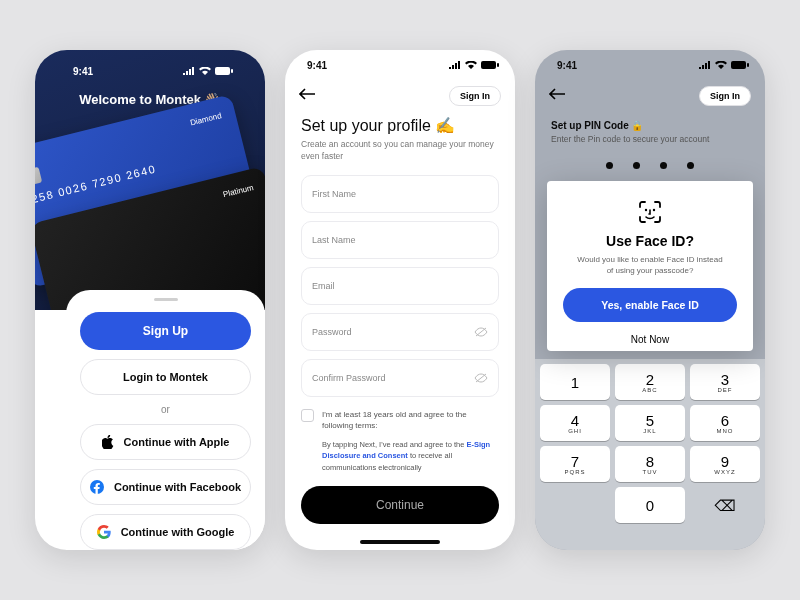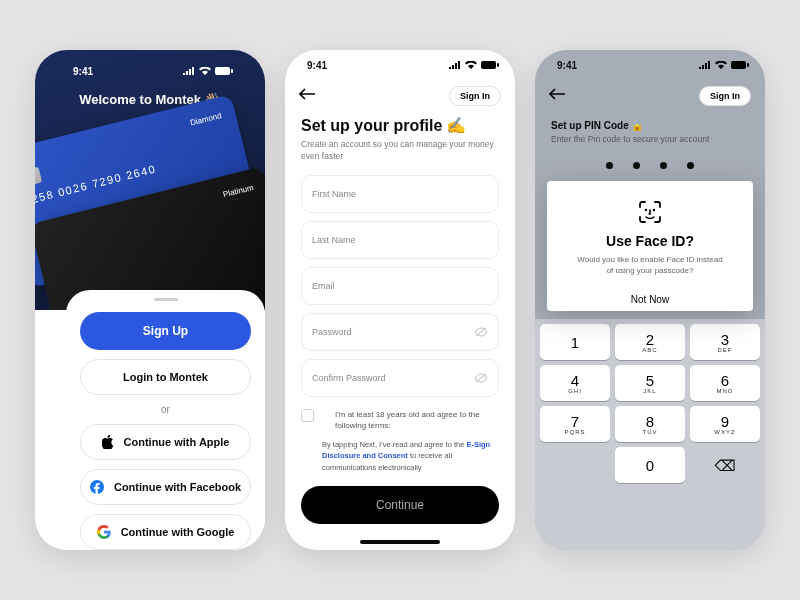--- a/index.html
+++ b/index.html
@@ -30,24 +30,24 @@
 .btn-primary { background:#2b57e1; color:#fff; border:none; border-radius:22px; height:38px; font-size:12px; font-weight:600; cursor:pointer; }
 .btn-outline { background:#fff; border:1px solid #e4e4e8; border-radius:22px; height:36px; display:flex; align-items:center; justify-content:center; gap:10px; font-size:11px; font-weight:600; color:#0a0a0a; cursor:pointer; }
 .or { text-align:center; font-size:10px; color:#888; }
 .homeindicator { width:80px; height:4px; background:#0a0a0a; border-radius:3px; margin:8px auto 6px; }
 
 
 .s2head { display:flex; align-items:flex-end; justify-content:space-between; padding:2px 14px; }
 .back { width:24px; height:24px; display:flex; align-items:center; }
 .signinchip { font-size:9px; font-weight:600; border:1px solid #e0e0e4; border-radius:12px; padding:4px 10px; cursor:pointer; }
 .s2body { padding:8px 16px 0; flex:1; display:flex; flex-direction:column; }
-.h1 { font-size:16px; font-weight:700; color:#0a0a0a; margin-bottom:4px; }
+.h1 { font-size:16px; font-weight:400; color:#0a0a0a; margin-bottom:4px; }
 .sub { font-size:8.5px; color:#777; line-height:1.4; margin-bottom:12px; }
 .input { border:1px solid #ebebef; border-radius:10px; height:38px; padding:0 10px; font-size:9px; color:#888; display:flex; align-items:center; justify-content:space-between; margin-bottom:8px; background:#fff; }
-.chk { display:flex; gap:21px; font-size:8px; color:#555; line-height:1.4; margin-top:4px; }
+.chk { display:flex; gap:8px; font-size:8px; color:#555; line-height:1.4; margin-top:4px; }
 .chkbox { width:13px; height:13px; border:1px solid #d0d0d4; border-radius:3px; flex-shrink:0; }
 .consent { font-size:7.5px; color:#555; line-height:1.5; margin-top:8px; padding-left:21px; }
 .consent .link { color:#2b57e1; font-weight:600; }
 .btn-disabled { background:#000000; color:#aaa; border:none; border-radius:22px; height:38px; font-size:12px; margin-top:auto; margin-bottom:8px; }
 
 
 .s3 { background:#a7adb7; }
 .s3 .statusbar, .s2head.s3h { color:#0a0a0a; }
 .s3top { padding:6px 16px 0; }
 .s3title { font-size:10px; font-weight:800; color:#0a0a0a; margin-top:6px; }
@@ -234,20 +234,21 @@
   </div>
   <div class="modal">
     <svg class="faceicon" viewBox="0 0 26 26">
         <path fill="none" stroke="#000" stroke-width="1.8" stroke-linecap="round" d="M3 8V5c0-1 1-2 2-2h3M18 3h3c1 0 2 1 2 2v3M23 18v3c0 1-1 2-2 2h-3M8 23H5c-1 0-2-1-2-2v-3"></path>
         <circle cx="9" cy="11" r="1.2" fill="#000"></circle>
         <circle cx="17" cy="11" r="1.2" fill="#000"></circle>
         <path fill="none" stroke="#000" stroke-width="1.6" stroke-linecap="round" d="M13 11v4h-1M9 18c2 2 6 2 8 0"></path>
       </svg>
     <h2>Use Face ID?</h2>
     <p>Would you like to enable Face ID instead of using your passcode?</p>
+    <button class="btn-primary">Yes, enable Face ID</button>
     <div class="notnow">Not Now</div>
   </div>
   <div class="keypad" id="keypad">
       <div class="key">
         <div class="n">1</div>
       </div>
       <div class="key">
         <div class="n">2</div>
         <div class="l">abc</div>
       </div>

